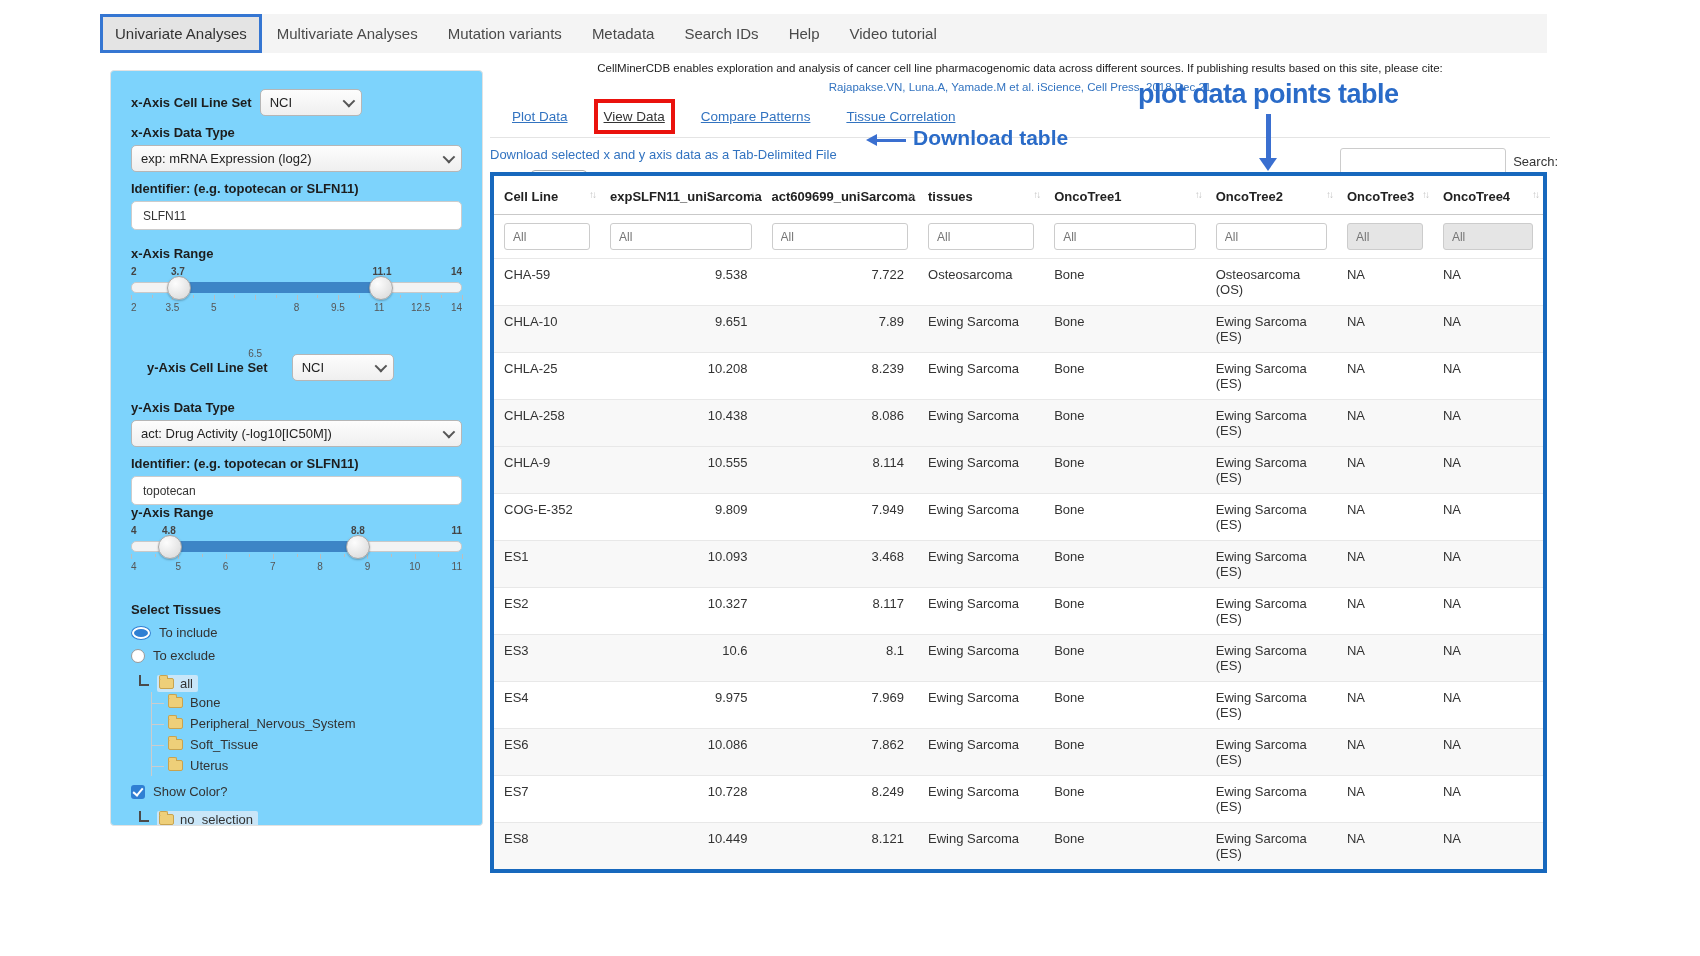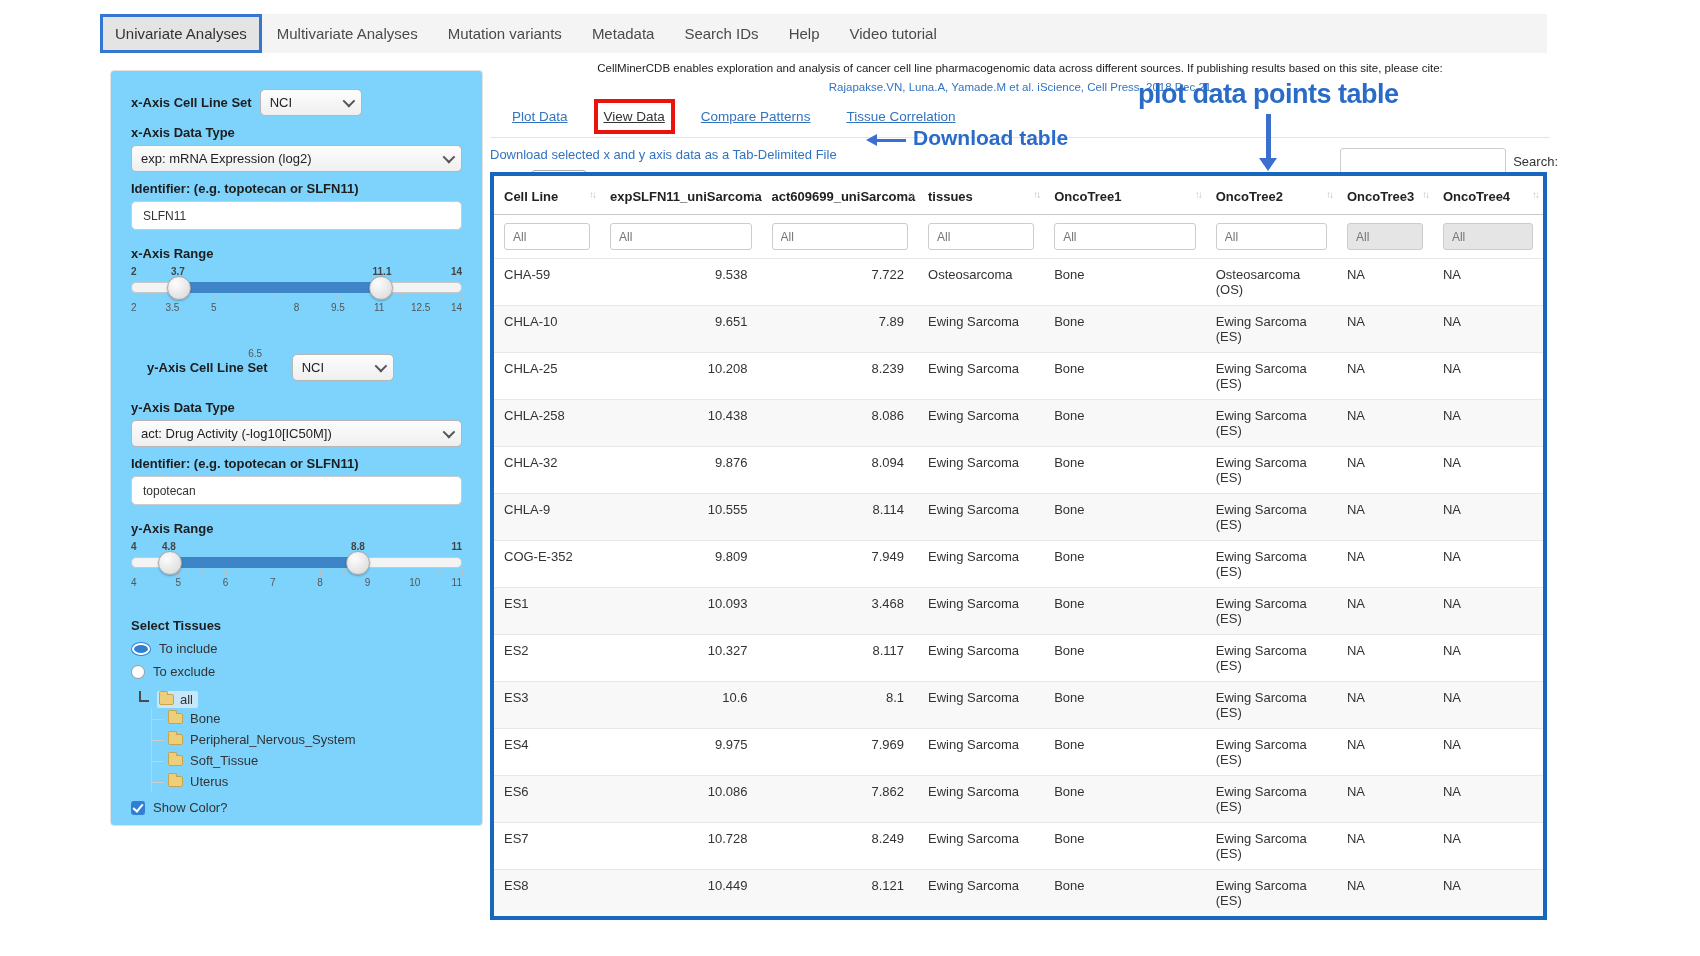--- a/index.html
+++ b/index.html
@@ -180,21 +180,21 @@
         <i class="chev"></i>
       </div>
     </div>
     <div class="lbl">y-Axis Data Type</div>
     <div class="sel full">
       <span>act: Drug Activity (-log10[IC50M])</span>
       <i class="chev"></i>
     </div>
     <div class="lbl">Identifier: (e.g. topotecan or SLFN11)</div>
     <input class="txtin" value="topotecan" style="">
-    <div class="lbl" style="margin-top:16px">y-Axis Range</div>
+    <div class="lbl" style="margin-top:0">y-Axis Range</div>
     <div class="slider" id="y-slider">
         <div class="sl-top">
           <span class="minv">4</span>
           <span style="left: 11.4286%;">4.8</span>
           <span style="left: 68.5714%;">8.8</span>
           <span class="maxv">11</span>
         </div>
         <div class="sl-track">
           <div class="sl-fill" style="left: 11.4286%; width: 57.1429%;"></div>
           <div class="sl-handle" style="left: 11.4286%;"></div>
@@ -268,20 +268,32 @@
             <span>Uterus</span>
           </div>
         </div>
       </div>
 
     <div class="check-row">
       <span class="checkbox"></span>
       <span>Show Color?</span>
     </div>
 
+    <div class="tree" id="tree-exclude">
+        <div class="tree-root">
+          <span class="corner"></span>
+          <span class="hl">
+            <span class="folder"></span>
+            <span>no_selection</span>
+          </span>
+        </div>
+        <div class="tree-children">
+          <div class="tree-item"></div>
+        </div>
+      </div>
   </aside>
 
   <main class="main">
     <div class="cite1">CellMinerCDB enables exploration and analysis of cancer cell line pharmacogenomic data across different sources. If publishing results based on this site, please cite:</div>
     <a href="#" class="cite2">Rajapakse.VN, Luna.A, Yamade.M et al. iScience, Cell Press. 2018 Dec 21</a>
 
     <div class="vtabs" id="main-tabs">
         <a class="vtab" href="#">Plot Data</a>
         <a class="vtab current" href="#">View Data</a>
         <a class="vtab" href="#">Compare Patterns</a>
@@ -373,30 +385,20 @@
             <tr class="stripe">
               <td class="">CHLA-258</td>
               <td class="num">10.438</td>
               <td class="num">8.086</td>
               <td class="">Ewing Sarcoma</td>
               <td class="">Bone</td>
               <td class="">Ewing Sarcoma (ES)</td>
               <td class="">NA</td>
               <td class="">NA</td>
             </tr>
-            <tr class="">
-              <td class="">CHLA-32</td>
-              <td class="num">9.876</td>
-              <td class="num">8.094</td>
-              <td class="">Ewing Sarcoma</td>
-              <td class="">Bone</td>
-              <td class="">Ewing Sarcoma (ES)</td>
-              <td class="">NA</td>
-              <td class="">NA</td>
-            </tr>
             <tr class="stripe">
               <td class="">CHLA-9</td>
               <td class="num">10.555</td>
               <td class="num">8.114</td>
               <td class="">Ewing Sarcoma</td>
               <td class="">Bone</td>
               <td class="">Ewing Sarcoma (ES)</td>
               <td class="">NA</td>
               <td class="">NA</td>
             </tr>

